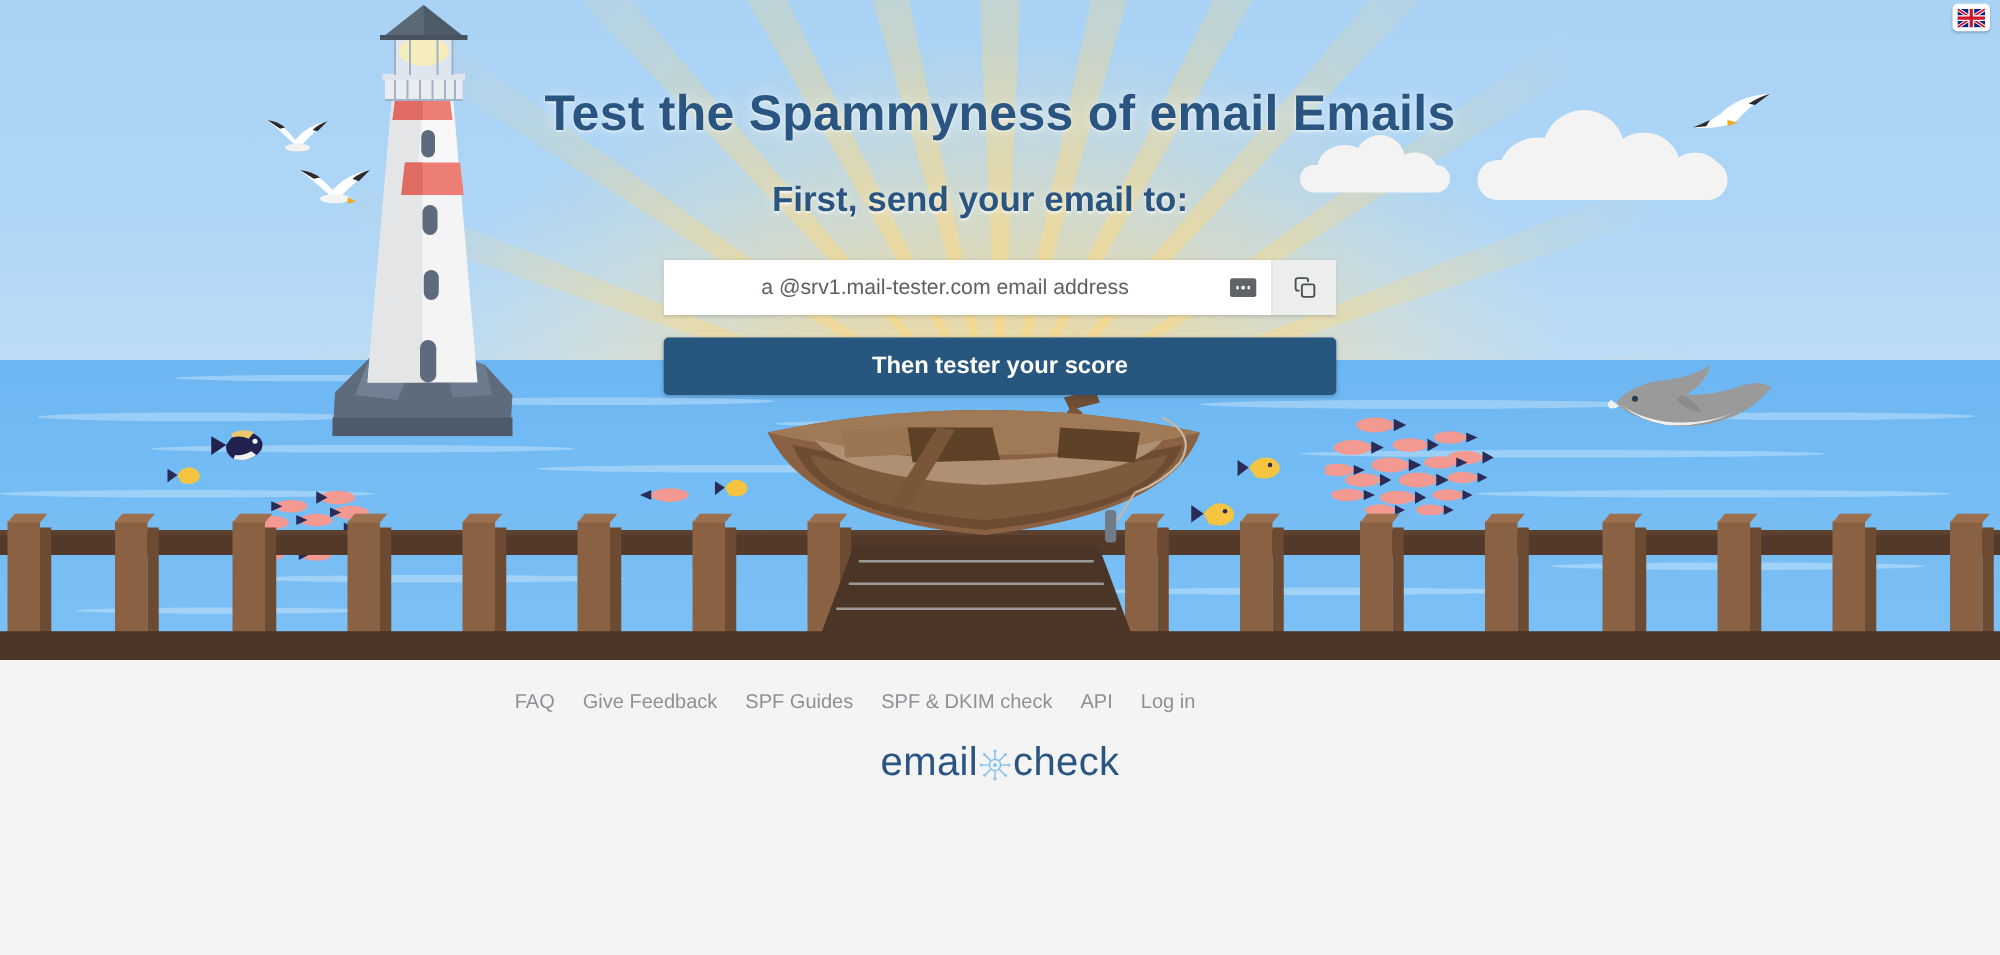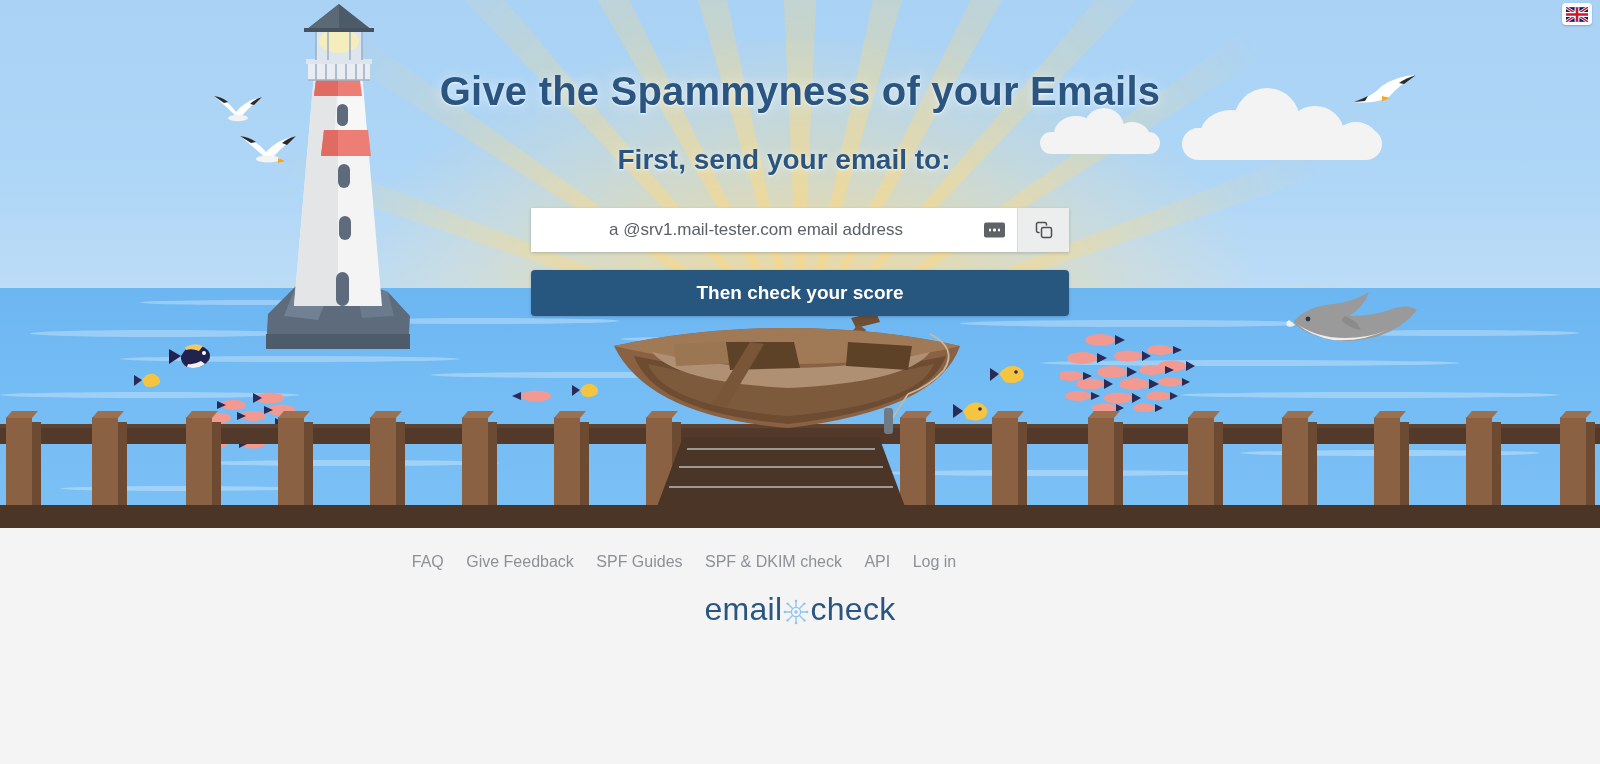--- a/index.html
+++ b/index.html
@@ -391,41 +391,41 @@
     <div class="lang">
       <svg width="22" height="15" viewBox="0 0 60 40">
         <rect width="60" height="40" fill="#00247d"></rect>
         <path d="M0,0 L60,40 M60,0 L0,40" stroke="#fff" stroke-width="8"></path>
         <path d="M0,0 L60,40 M60,0 L0,40" stroke="#cf142b" stroke-width="4"></path>
         <path d="M30,0 V40 M0,20 H60" stroke="#fff" stroke-width="13"></path>
         <path d="M30,0 V40 M0,20 H60" stroke="#cf142b" stroke-width="7"></path>
       </svg>
     </div>
 
-    <h1 class="title">Give the Spammyness of your Emails</h1>
+    <h1 class="title">Test the Spammyness of email Emails</h1>
     <div class="subtitle">First, send your email to:</div>
 
     <div class="form">
       <div class="field-row">
         <div class="field">
           <input type="text" placeholder="a @srv1.mail-tester.com email address" style="">
           <span class="dots">
             <span></span>
               <span></span>
               <span></span>
           </span>
         </div>
         <button class="copy-btn">
           <svg width="20" height="20" viewBox="0 0 24 24" fill="none" stroke="#4a4f54" stroke-width="1.8" stroke-linecap="round" stroke-linejoin="round">
             <rect x="9" y="9" width="12" height="12" rx="2"></rect>
             <path d="M6 15H5a2 2 0 0 1-2-2V5a2 2 0 0 1 2-2h8a2 2 0 0 1 2 2v1"></path>
           </svg>
         </button>
       </div>
-      <button class="check-btn">Then check your score</button>
+      <button class="check-btn">Then tester your score</button>
     </div>
   </div>
 
   <div class="footer">
     <div class="flinks">
       <a href="#">FAQ</a>
       <a href="#">Give Feedback</a>
       <a href="#">SPF Guides</a>
       <a href="#">SPF &amp; DKIM check</a>
       <a href="#">API</a>

